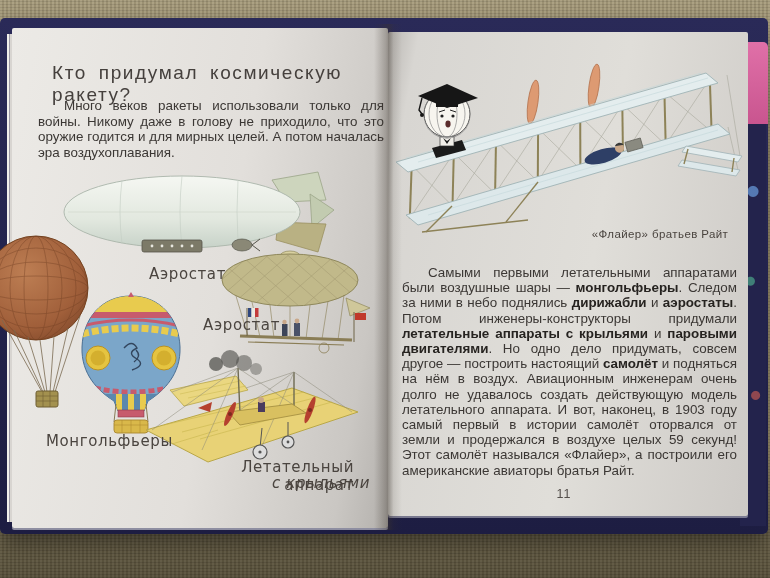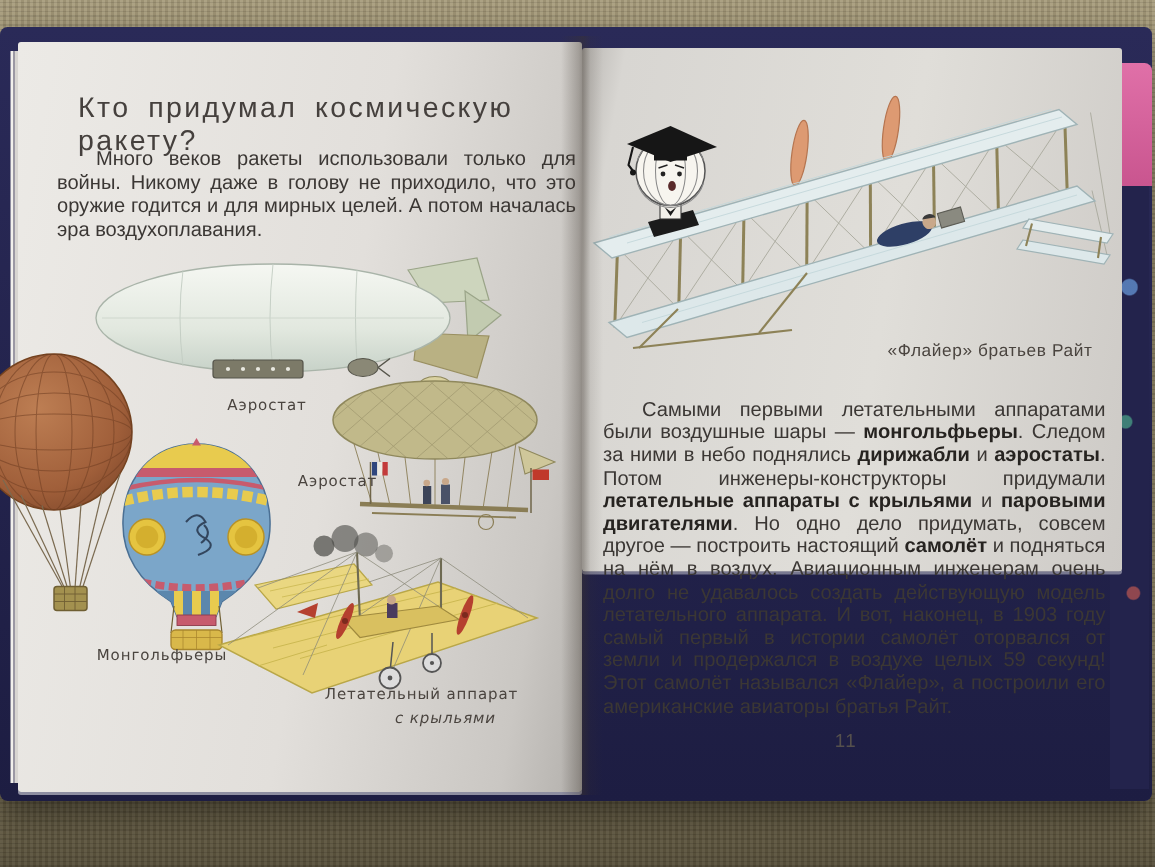--- a/index.html
+++ b/index.html
@@ -38,21 +38,21 @@
   }
   .page{
     position:absolute;border-radius:2px;
   }
   .page-left{
     left:12px;top:28px;width:376px;height:500px;
     background:linear-gradient(100deg,#eceae6 0%,#e2dfdb 55%,#cac7c3 88%,#b3b0ac 100%);
     box-shadow:0 2px 0 rgba(255,255,255,.5);
   }
   .page-right{
-    left:388px;top:32px;width:360px;height:349px;
+    left:388px;top:32px;width:360px;height:484px;
     background:linear-gradient(100deg,#b9b6b2 0%,#d8d6d2 7%,#e0ded9 55%,#cdcac6 100%);
     box-shadow:0 2px 0 rgba(255,255,255,.4);
   }
   .page-edge-left{
     position:absolute;left:7px;top:34px;width:7px;height:488px;
     background:repeating-linear-gradient(90deg,#f2f0ec 0 2px,#9b98a4 2px 3px,#d8d5d1 3px 5px);
   }
   .gutter{
     position:absolute;left:374px;top:24px;width:28px;height:506px;z-index:5;
     background:linear-gradient(to right, rgba(60,52,44,0) 0%, rgba(60,52,44,.30) 42%, rgba(60,52,44,.42) 52%, rgba(60,52,44,.12) 70%, rgba(60,52,44,0) 100%);
@@ -64,21 +64,21 @@
     color:#45403d;font-weight:500;
   }
   .bodytext{
     color:#3b3734;font-size:13.4px;line-height:15.6px;text-align:justify;
     text-indent:26px;
   }
   .bodytext b{color:#262320;}
   .intro{left:26px;top:70px;width:346px;}
   .rbody{left:14px;top:233px;width:335px;line-height:15.2px;}
   .ill-label{
-    color:#4a443f;font-size:10px;letter-spacing:.6px;text-align:center;
+    color:#4a443f;font-size:15px;letter-spacing:.6px;text-align:right;
     font-family:"DejaVu Sans",sans-serif;
   }
   .lbl-aerostat{left:118px;top:237px;width:96px;}
   .lbl-dirigible{left:158px;top:288px;width:110px;}
   .lbl-mont{left:34px;top:404px;width:124px;}
   .lbl-wing1{left:196px;top:430px;width:146px;}
   .lbl-wing2{left:212px;top:446px;width:146px;font-style:italic;}
   .caption{left:189px;top:196px;width:166px;text-align:center;color:#4a443f;font-size:11.5px;letter-spacing:.4px;}
   .pagenum{left:146px;top:455px;width:60px;text-align:center;color:#55504c;font-size:12.5px;letter-spacing:1px;}
   svg{display:block;}

